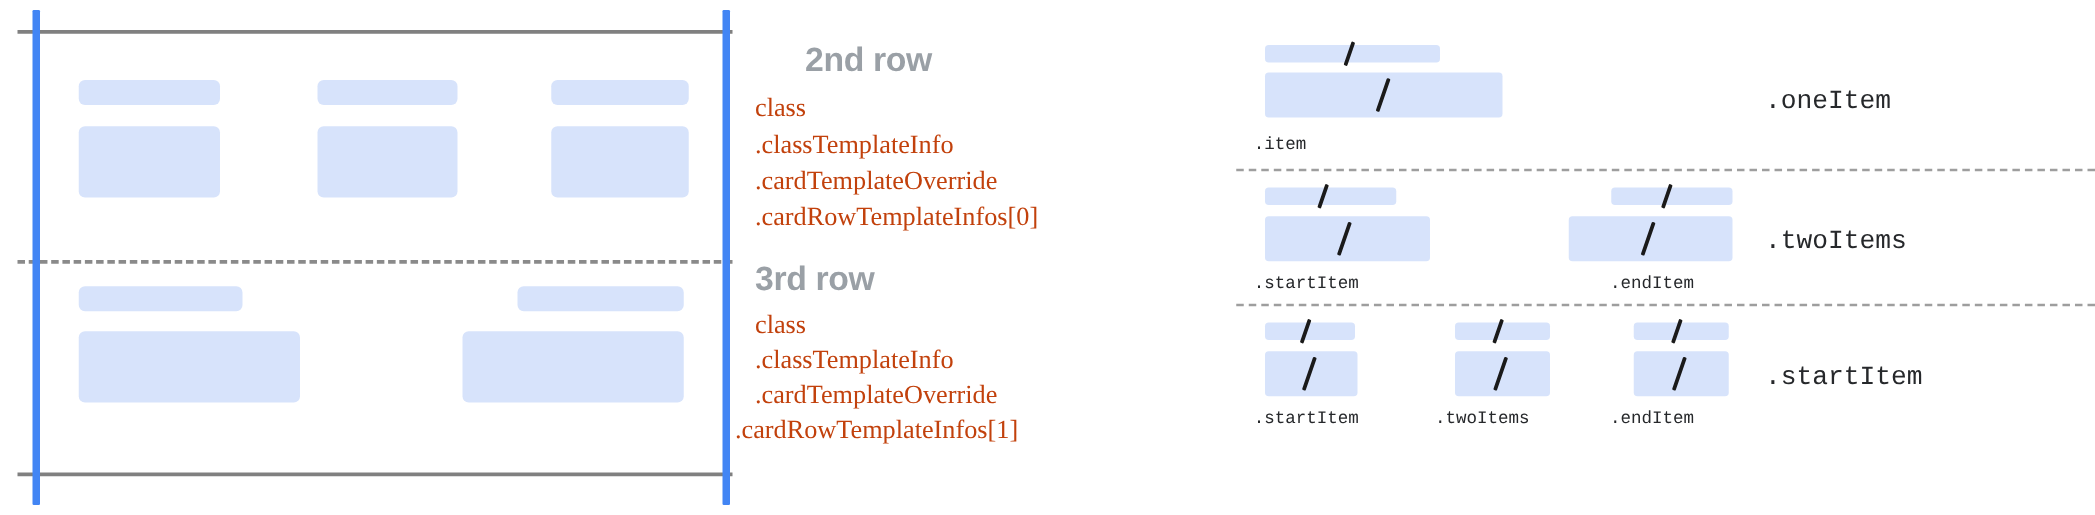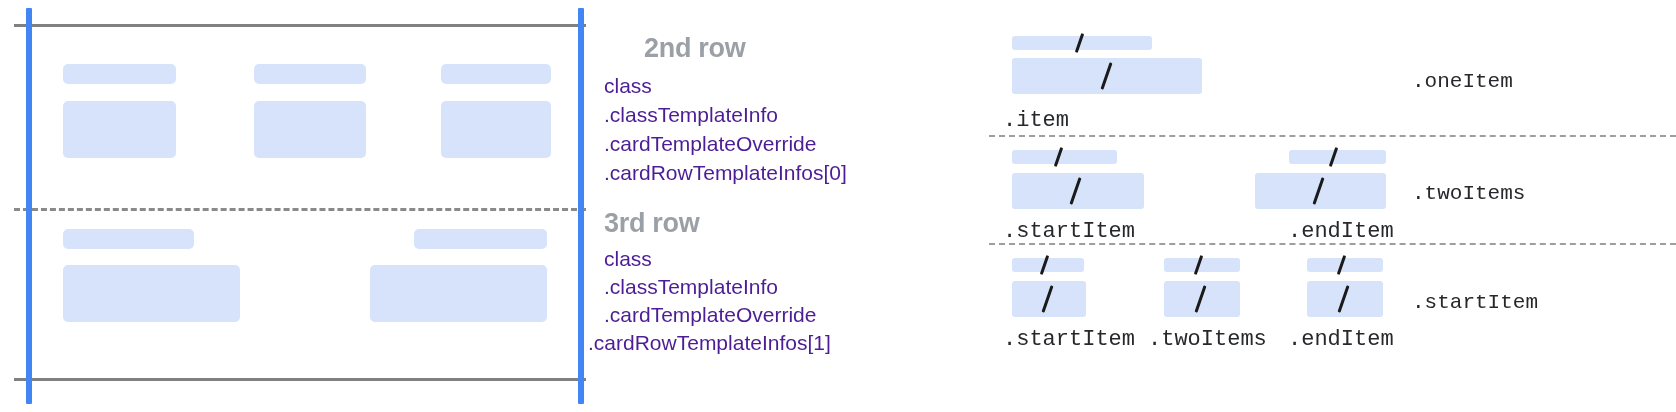--- a/index.html
+++ b/index.html
@@ -47,23 +47,23 @@
     position: absolute;
     font-family: "Liberation Sans", sans-serif;
     font-weight: bold;
     font-size: 27px;
     color: #9aa0a6;
     letter-spacing: -0.3px;
     white-space: nowrap;
   }
   .code-line {
     position: absolute;
-    font-family: Liberation Sans, sans-serif;
+    font-family: Liberation Serif, serif;
     font-size: 21px;
-    color: #4c1d95;
+    color: #c2410c;
     white-space: pre;
     letter-spacing: 0px;
   }
 
   
   .sep-dotted {
     position: absolute;
     height: 0;
     border-top: 2px dashed #9e9e9e;
   }
@@ -76,21 +76,21 @@
     position: absolute;
     width: 3px;
     background: #1a1a1a;
     transform: rotate(19deg);
     transform-origin: center center;
     border-radius: 1px;
   }
   .item-label {
     position: absolute;
     font-family: "Liberation Mono", monospace;
-    font-size: 22px;
+    font-size: 14px;
     color: #26282b;
     white-space: pre;
   }
   .group-label {
     position: absolute;
     font-family: "Liberation Mono", monospace;
     font-size: 21px;
     color: #26282b;
     white-space: pre;
   }

